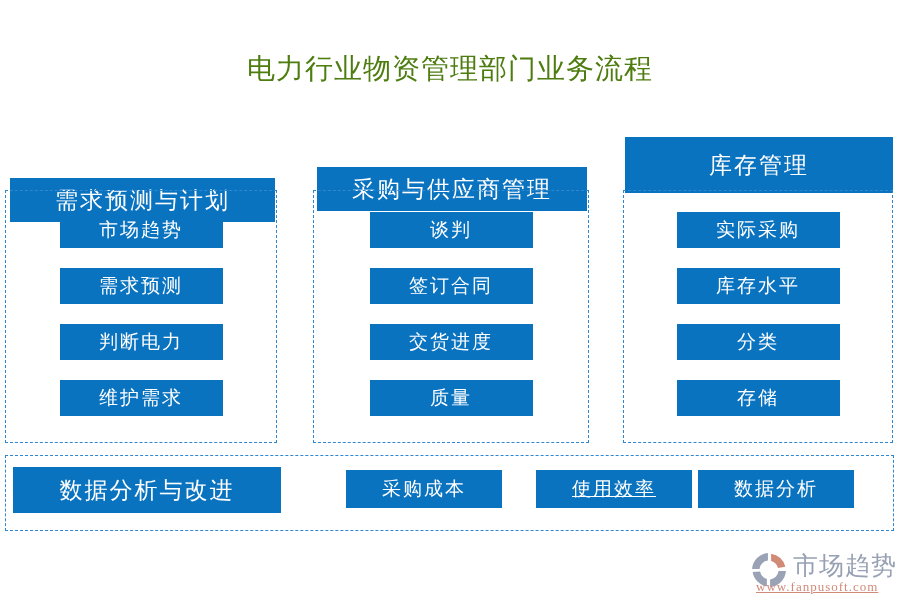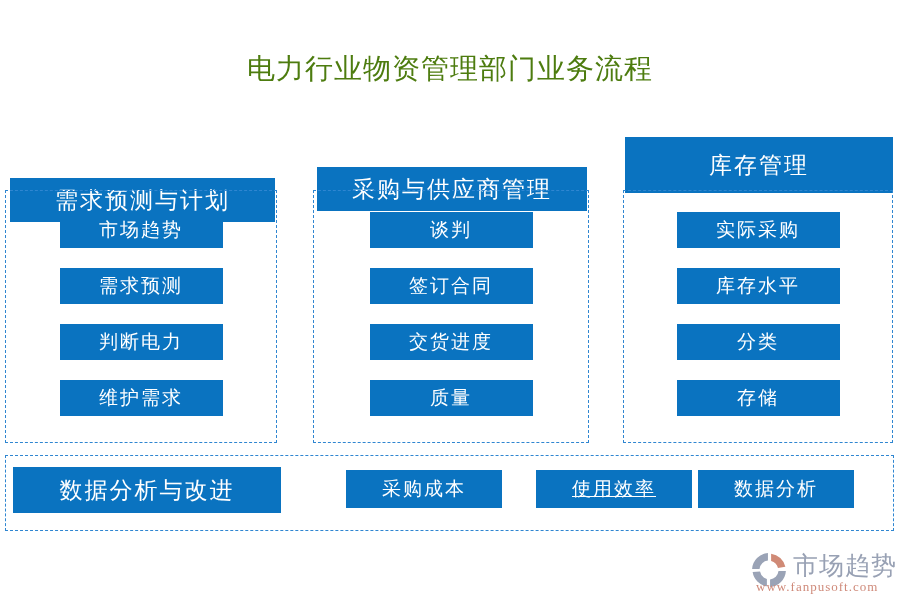--- a/index.html
+++ b/index.html
@@ -112,20 +112,21 @@
     white-space: nowrap;
   }
   .wm-url {
     position: absolute;
     left: 8px;
     top: 31px;
     font-size: 13px;
     letter-spacing: 1px;
     color: #cf8a7a;
     white-space: nowrap;
+    text-decoration: underline;
   }
 </style>
 </head>
 <body>
 
 <div class="title">电力行业物资管理部门业务流程</div>
 
 <div class="col-header" style="left:10px; top:137px; width:265px; height:44px;margin-top:41px;">需求预测与计划</div>
 <div class="dash-box" style="left:5px; top:190px; width:272px; height:253px;">
   <div class="node">市场趋势</div>

